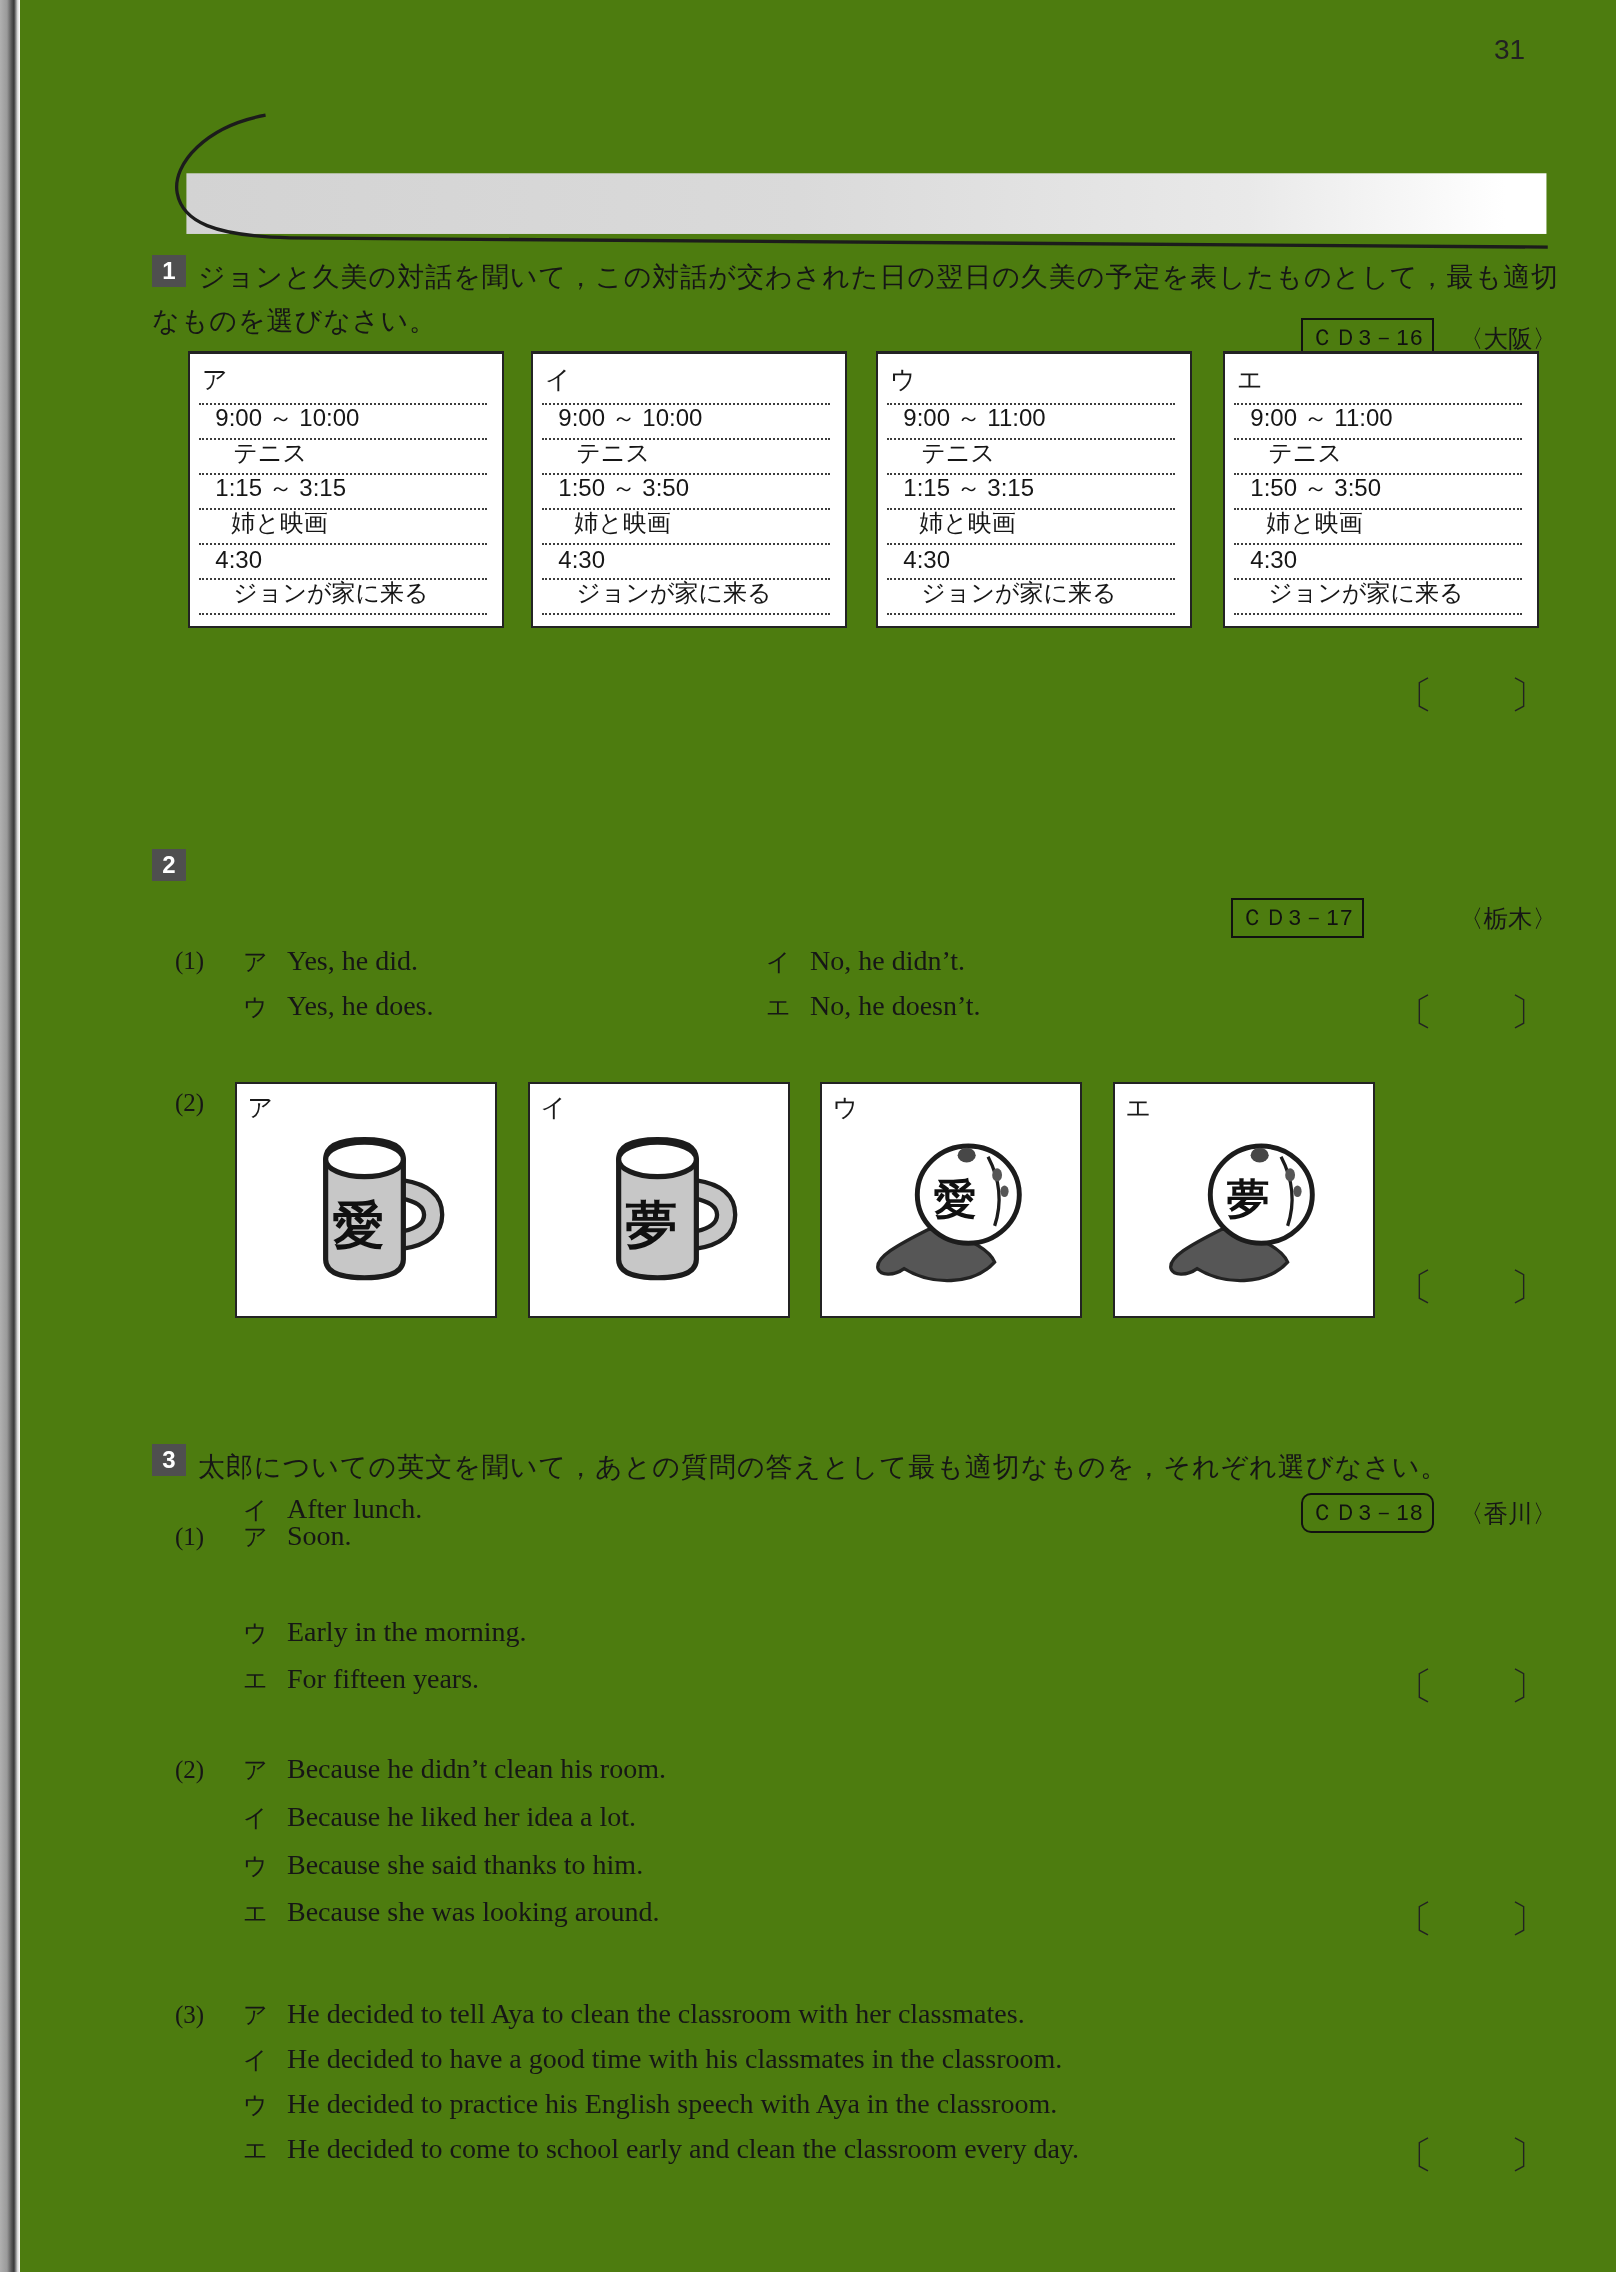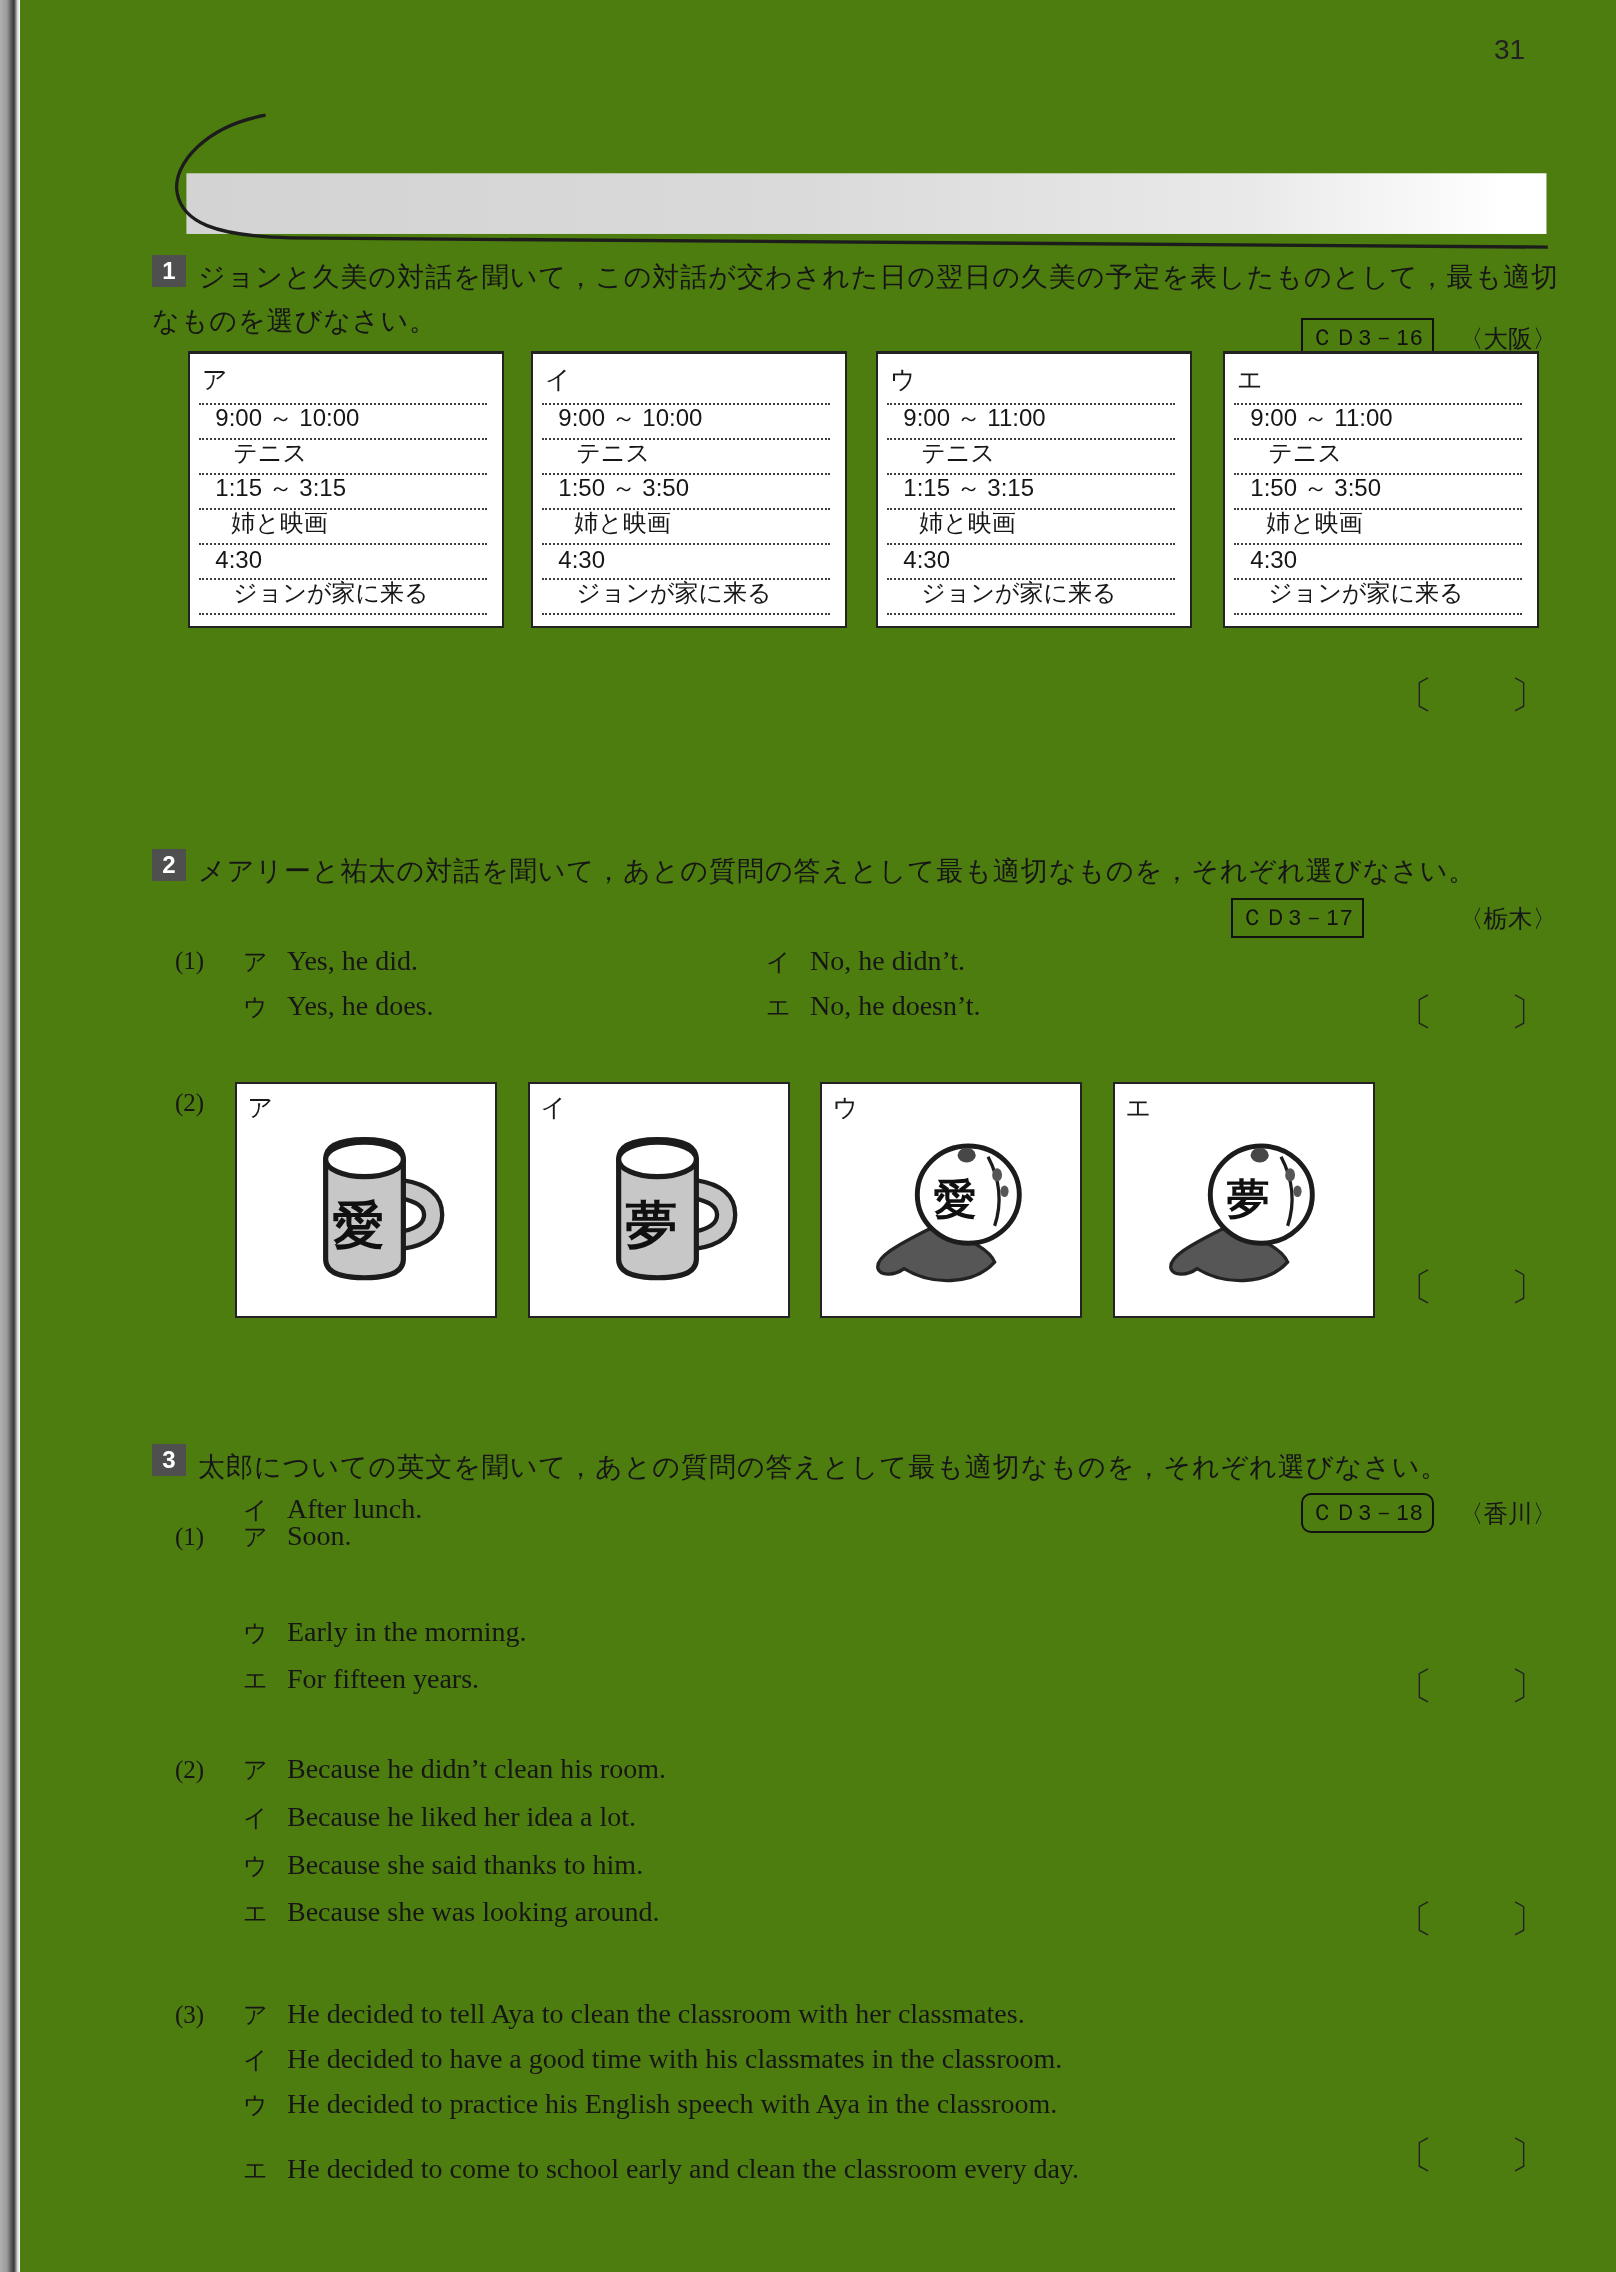--- a/index.html
+++ b/index.html
@@ -136,21 +136,20 @@
     <div class="sched-row in-time">1:50 ～ 3:50</div>
     <div class="sched-row in-act2">姉と映画</div>
     <div class="sched-row in-time">4:30</div>
     <div class="sched-row in-act1">ジョンが家に来る</div>
   </div>
 
   <span class="bk" style="left:1395px;top:670px;">〔</span>
   <span class="bk" style="left:1510px;top:670px;">〕</span>
 
   <div class="badge" style="top:849px;">2</div>
-  <div class="instr" style="left:198px;top:853px;">メアリーと祐太の対話を聞いて，あとの質問の答えとして最も適切なものを，それぞれ選びなさい。</div>
   <div class="cdbox" style="left:1231px;top:898px;">ＣＤ3－17</div>
   <div class="source" style="left:1459px;top:902px;">〈栃木〉</div>
 
   <span class="qnum" style="left:175px;top:947px;">(1)</span>
   <div class="opt" style="left:243px;top:945px;">
     <span class="letter">ア</span><span class="otext">Yes, he did.</span>
   </div>
   <div class="opt" style="left:766px;top:945px;">
     <span class="letter">イ</span><span class="otext">No, he didn’t.</span>
   </div>
@@ -250,20 +249,20 @@
   <span class="qnum" style="left:175px;top:2001px;">(3)</span>
   <div class="opt" style="left:243px;top:1998px;">
     <span class="letter">ア</span><span class="otext">He decided to tell Aya to clean the classroom with her classmates.</span>
   </div>
   <div class="opt" style="left:243px;top:2043px;">
     <span class="letter">イ</span><span class="otext">He decided to have a good time with his classmates in the classroom.</span>
   </div>
   <div class="opt" style="left:243px;top:2088px;">
     <span class="letter">ウ</span><span class="otext">He decided to practice his English speech with Aya in the classroom.</span>
   </div>
-  <div class="opt" style="left:243px;top:2133px;margin-top:20px;">
+  <div class="opt" style="left:243px;top:2133px;">
     <span class="letter">エ</span><span class="otext">He decided to come to school early and clean the classroom every day.</span>
   </div>
   <span class="bk" style="left:1395px;top:2130px;">〔</span>
   <span class="bk" style="left:1510px;top:2130px;">〕</span>
 
 </div>
 
 
 </body></html>

